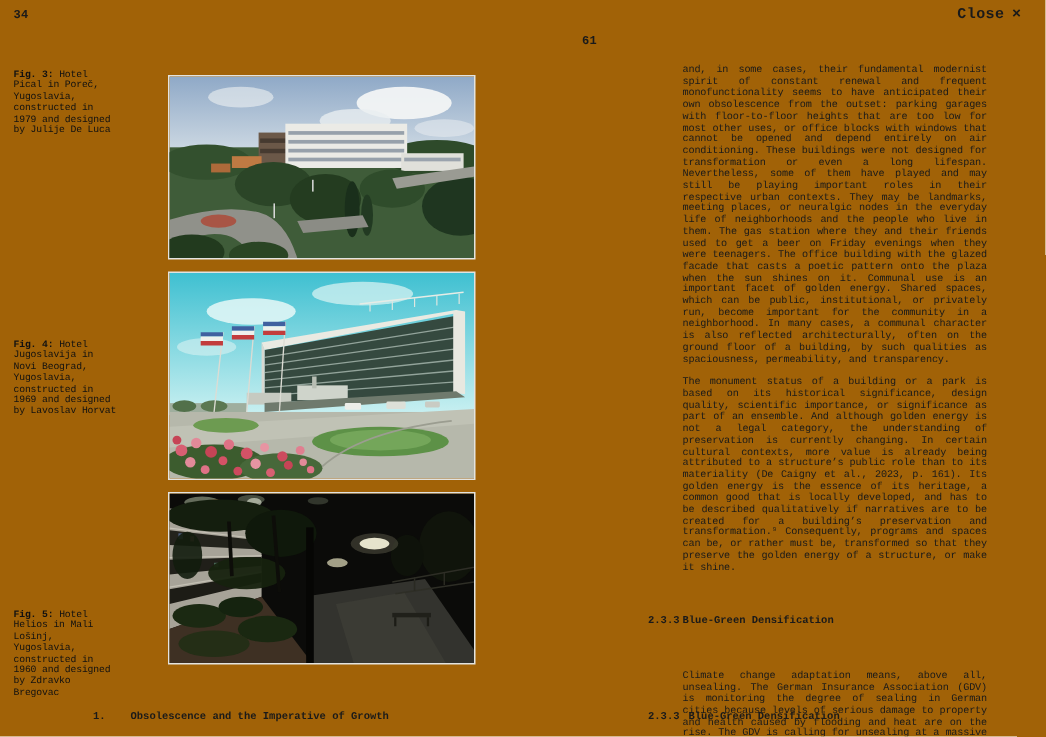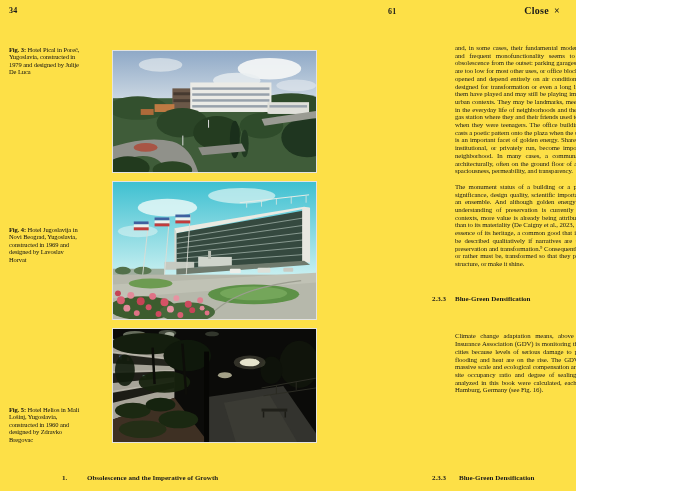--- a/index.html
+++ b/index.html
@@ -1,22 +1,22 @@
 <!DOCTYPE html>
 <html><head>
 <meta charset="utf-8">
 <style>
   html,body { margin:0; padding:0; background:#ffffff; }
   .spread {
-    position:relative; width:576px; height:491px; background:#fde047;
-    font-family:Liberation Serif, serif; color:#1a1a1a; overflow:hidden;
+    position:relative; width:697px; height:491px; background:#a16207;
+    font-family:Liberation Mono, monospace; color:#1a1a1a; overflow:hidden;
   }
   .pagenum { position:absolute; font-size:8px; font-weight:700; letter-spacing:0.2px; }
   .pagenum-left { left:9px; top:6px; }
-  .pagenum-right { left:388px; top:7px;text-align:center; }
+  .pagenum-right { left:388px; top:23px;text-align:center; }
   .close-btn {
     position:absolute; right:16px; top:5px; font-size:10px; font-weight:700;
     letter-spacing:0.3px; cursor:pointer; display:flex; gap:5px; align-items:center;
   }
   .caption {
     position:absolute; left:9px; width:72px; font-size:6.5px; line-height:7.4px;
     letter-spacing:-0.1px; color:#111;
   }
   .caption b { font-weight:700; }
   .cap-1 { top:46px; }

